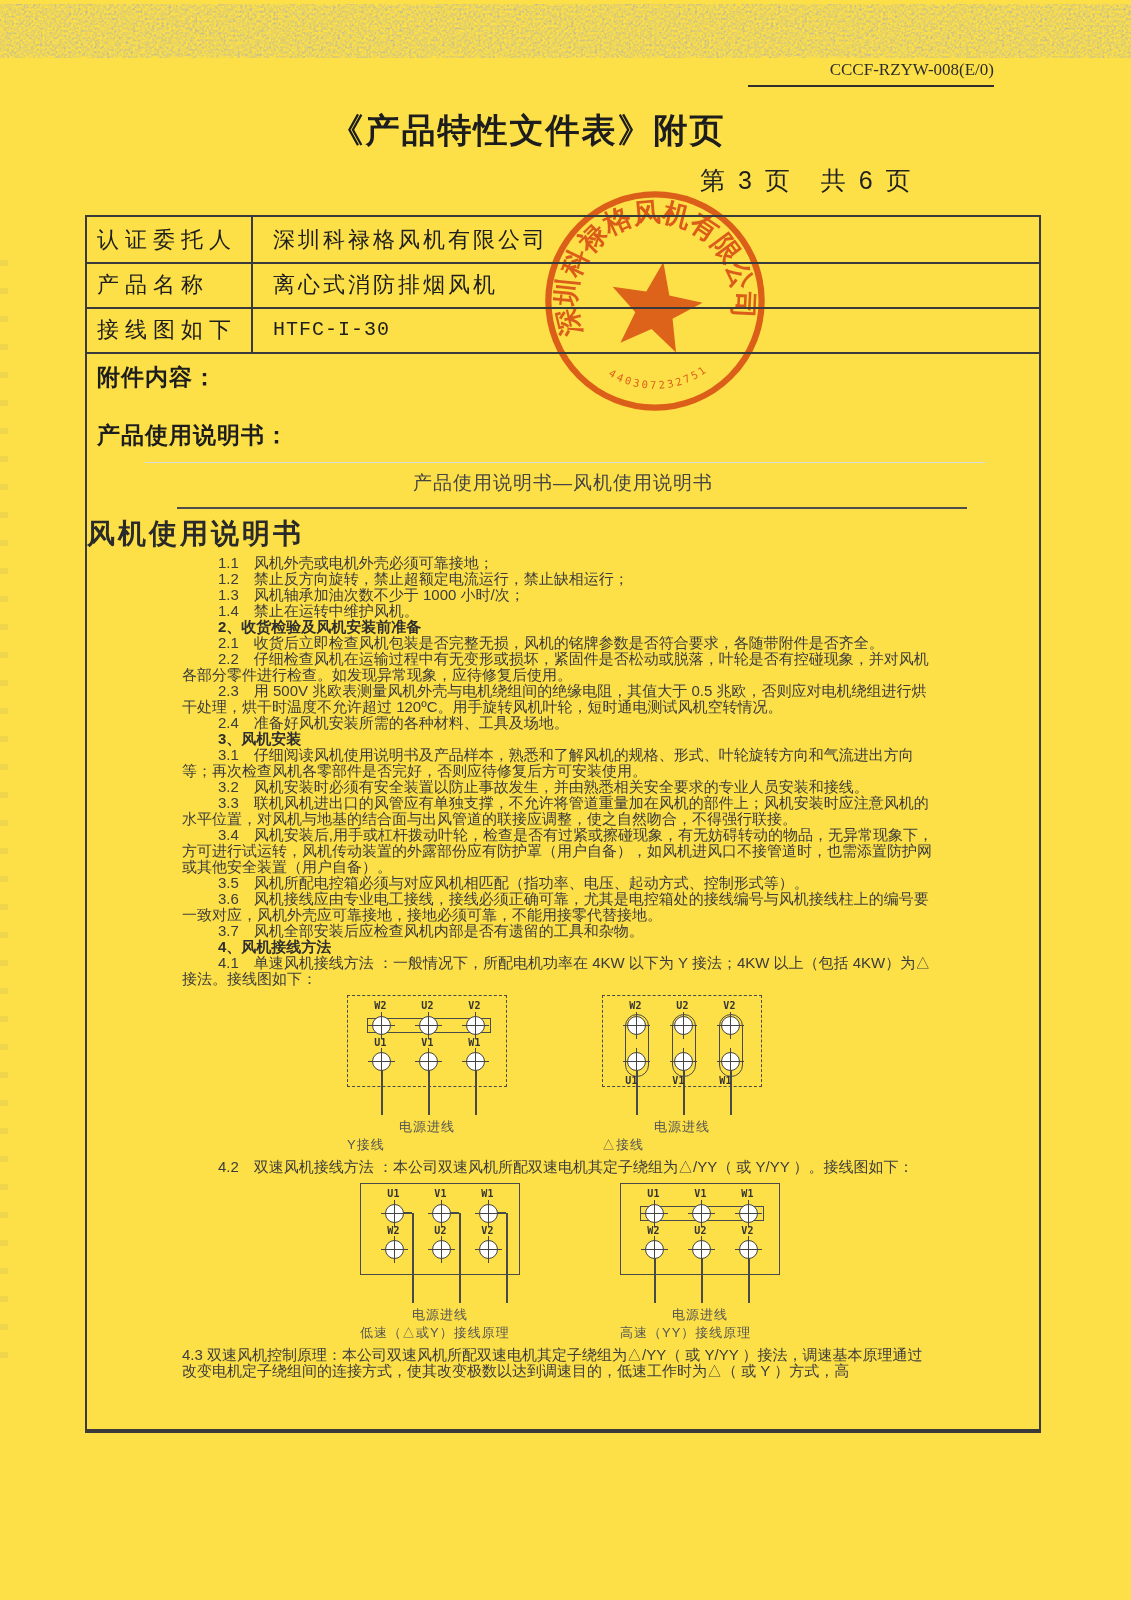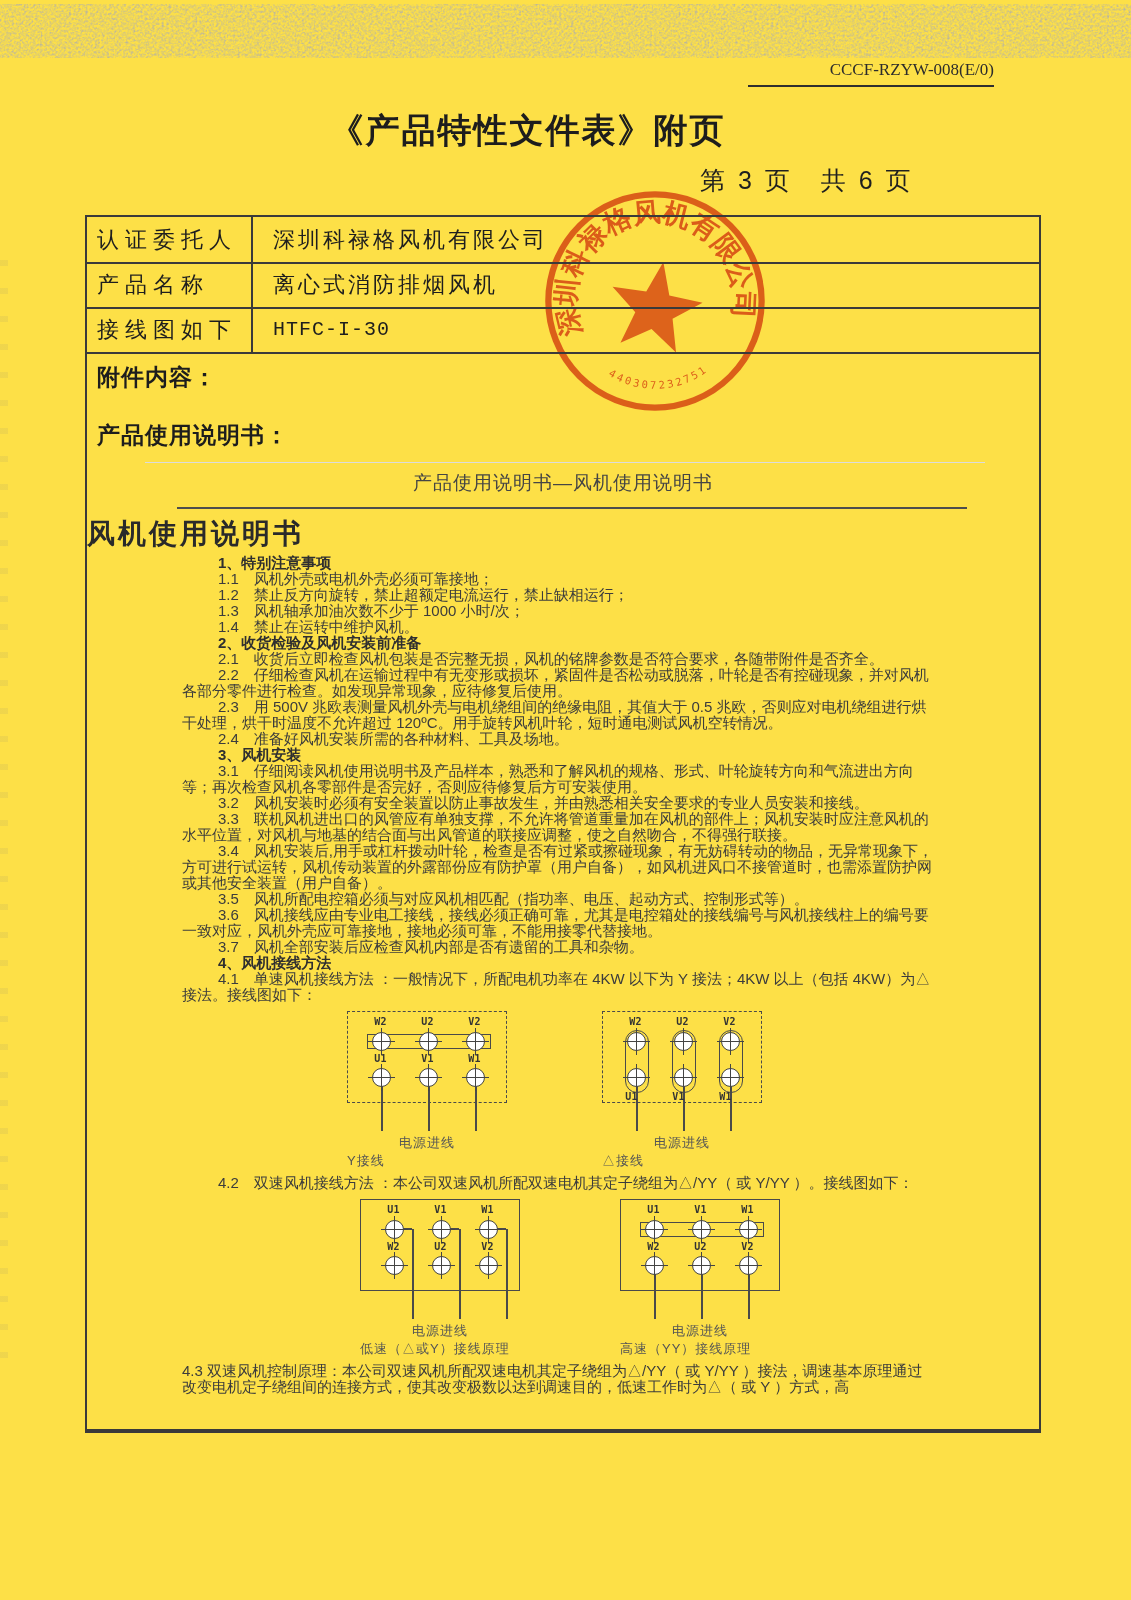--- a/index.html
+++ b/index.html
@@ -117,21 +117,20 @@
 
     <div class="free-label" style="top:145px;">附件内容：</div>
     <div class="free-label" style="top:203px;">产品使用说明书：</div>
 
     <div class="faint-line"></div>
     <div class="manual-header">产品使用说明书—风机使用说明书</div>
     <div class="manual-underline"></div>
     <div class="manual-title">风机使用说明书</div>
 
     <div class="body-text">
-      <p class="ph">1、特别注意事项</p>
       <p class="pi">1.1　风机外壳或电机外壳必须可靠接地；</p>
       <p class="pi">1.2　禁止反方向旋转，禁止超额定电流运行，禁止缺相运行；</p>
       <p class="pi">1.3　风机轴承加油次数不少于 1000 小时/次；</p>
       <p class="pi">1.4　禁止在运转中维护风机。</p>
       <p class="ph">2、收货检验及风机安装前准备</p>
       <p class="pi">2.1　收货后立即检查风机包装是否完整无损，风机的铭牌参数是否符合要求，各随带附件是否齐全。</p>
       <p class="pi">2.2　仔细检查风机在运输过程中有无变形或损坏，紧固件是否松动或脱落，叶轮是否有控碰现象，并对风机各部分零件进行检查。如发现异常现象，应待修复后使用。</p>
       <p class="pi">2.3　用 500V 兆欧表测量风机外壳与电机绕组间的绝缘电阻，其值大于 0.5 兆欧，否则应对电机绕组进行烘干处理，烘干时温度不允许超过 120ºC。用手旋转风机叶轮，短时通电测试风机空转情况。</p>
       <p class="pi">2.4　准备好风机安装所需的各种材料、工具及场地。</p>
       <p class="ph">3、风机安装</p>

